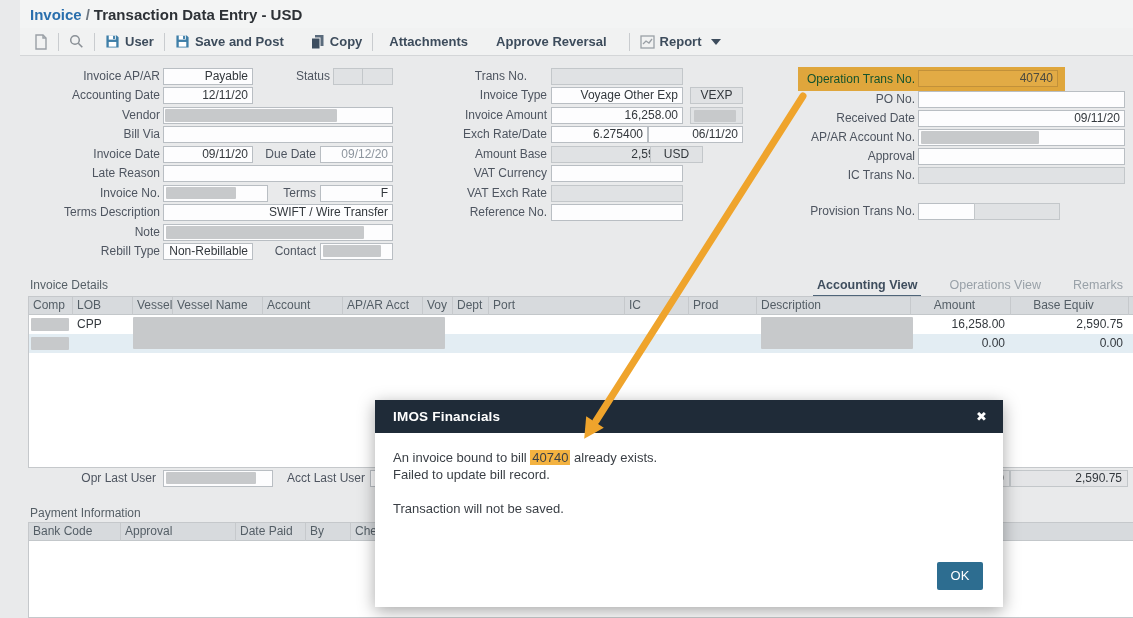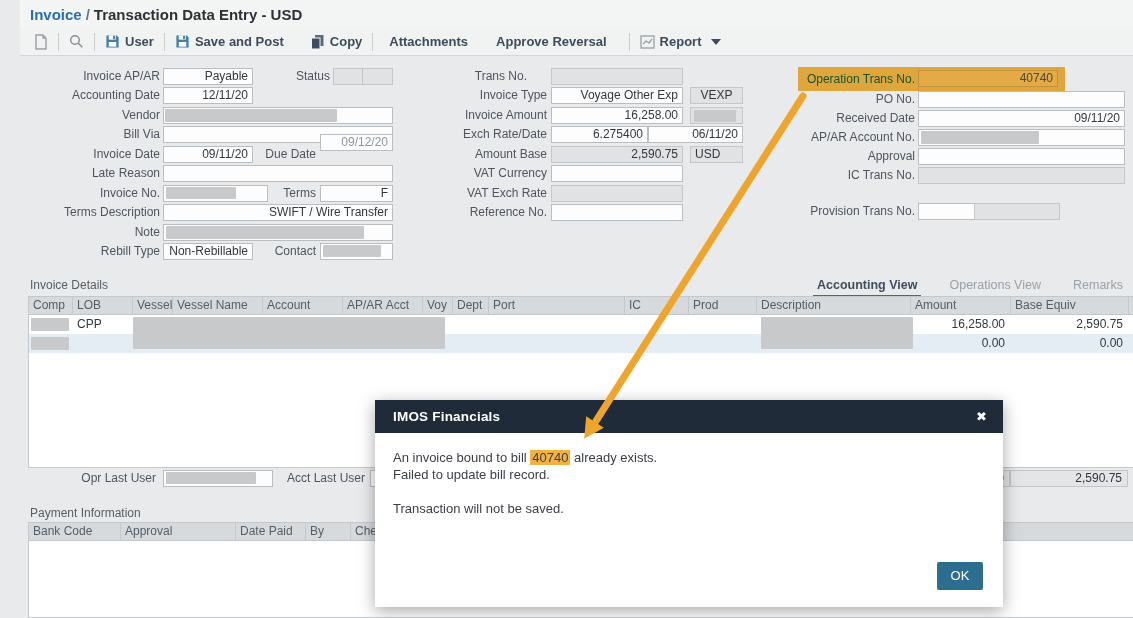--- a/index.html
+++ b/index.html
@@ -29,21 +29,21 @@
   .hl-lbl { color:#14532d; }
 
   
   .section-title { position:absolute; font-size:12px; color:#555f66; white-space:nowrap; }
   .tabs { position:absolute; top:278px; right:26px; display:flex; gap:24px; font-size:12.5px; }
   .tab { color:#99a1a8; padding:0 4px 3px 4px; cursor:pointer; white-space:nowrap; }
   .tab.active { color:#3f4e5e; font-weight:bold; border-bottom:3px solid #4f6579; }
   .grid { position:absolute; background:#ffffff; border:1px solid #c5c8cb; }
   .grid-head { display:flex; height:18px; background:#d7dadd; border-bottom:1px solid #c3c7ca; }
   .gh { height:18px; line-height:17px; font-size:12px; color:#545e66; padding:0 4px; border-right:1px solid #c6c9cc; overflow:hidden; white-space:nowrap; flex:none; }
-  .gh.num { text-align:left; padding-right:16px; }
+  .gh.num { text-align:center; padding-right:16px; }
   .gh.fill { border-right:none; flex:1; }
   .grow { position:absolute; left:0; width:100%; height:19px; }
   .grow.alt { background:#e3edf3; }
   .cellv { position:absolute; height:16px; line-height:16px; font-size:12px; color:#33383d; white-space:nowrap; }
   .cellv.num { text-align:right; }
   .tot-box { position:absolute; height:17px; line-height:15px; background:#e4e5e7; border:1px solid #c3c7ca; font-size:12px; color:#33383d; text-align:right; padding:0 5px; }
 
   
   .modal { position:absolute; left:355px; top:400px; width:628px; height:207px; background:#ffffff; box-shadow:0 4px 16px rgba(0,0,0,0.35); z-index:20; }
   .modal-head { height:33px; background:#1f2b38; display:flex; align-items:center; justify-content:space-between; padding:0 16px 0 18px; }
@@ -149,21 +149,21 @@
   <div class="lbl" style="left:8px;top:107px;width:132px">Vendor</div>
   <div class="fld" style="left:143px;top:107px;width:230px"></div>
   <div class="redact" style="left:145px;top:109px;width:172px;height:13px"></div>
 
   <div class="lbl" style="left:8px;top:126px;width:132px">Bill Via</div>
   <div class="fld" style="left:143px;top:126px;width:230px"></div>
 
   <div class="lbl" style="left:8px;top:146px;width:132px">Invoice Date</div>
   <div class="fld num" style="left:143px;top:146px;width:90px">09/11/20</div>
   <div class="lbl" style="left:236px;top:146px;width:60px">Due Date</div>
-  <div class="fld num dim" style="left:300px;top:134px;width:73px">09/12/20</div>
+  <div class="fld num dim" style="left:300px;top:146px;width:73px">09/12/20</div>
 
   <div class="lbl" style="left:8px;top:165px;width:132px">Late Reason</div>
   <div class="fld" style="left:143px;top:165px;width:230px"></div>
 
   <div class="lbl" style="left:8px;top:185px;width:132px">Invoice No.</div>
   <div class="fld" style="left:143px;top:185px;width:105px"></div>
   <div class="redact" style="left:146px;top:187px;width:70px;height:12px"></div>
   <div class="lbl" style="left:236px;top:185px;width:60px">Terms</div>
   <div class="fld" style="left:300px;top:185px;width:73px">F</div>
 
@@ -191,21 +191,21 @@
   <div class="fld num" style="left:531px;top:107px;width:132px">16,258.00</div>
   <div class="fld ro" style="left:670px;top:107px;width:53px"></div>
   <div class="redact" style="left:674px;top:110px;width:42px;height:12px"></div>
 
   <div class="lbl" style="left:420px;top:126px;width:107px">Exch Rate/Date</div>
   <div class="fld num" style="left:531px;top:126px;width:97px">6.275400</div>
   <div class="fld num" style="left:628px;top:126px;width:95px">06/11/20</div>
 
   <div class="lbl" style="left:420px;top:146px;width:107px">Amount Base</div>
   <div class="fld ro num" style="left:531px;top:146px;width:132px">2,590.75</div>
-  <div class="fld ro" style="left:670px;top:146px;width:53px;text-align:left">USD</div>
+  <div class="fld ro" style="left:630px;top:146px;width:53px;text-align:center">USD</div>
 
   <div class="lbl" style="left:420px;top:165px;width:107px">VAT Currency</div>
   <div class="fld" style="left:531px;top:165px;width:132px"></div>
 
   <div class="lbl" style="left:420px;top:185px;width:107px">VAT Exch Rate</div>
   <div class="fld ro" style="left:531px;top:185px;width:132px"></div>
 
   <div class="lbl" style="left:420px;top:204px;width:107px">Reference No.</div>
   <div class="fld" style="left:531px;top:204px;width:132px"></div>
 

